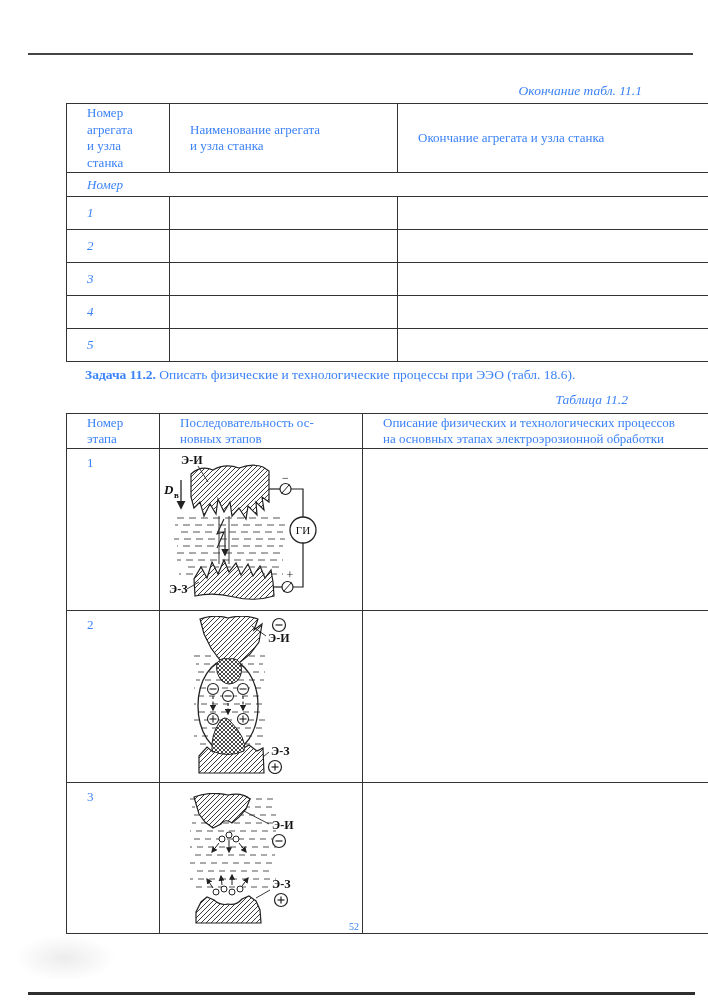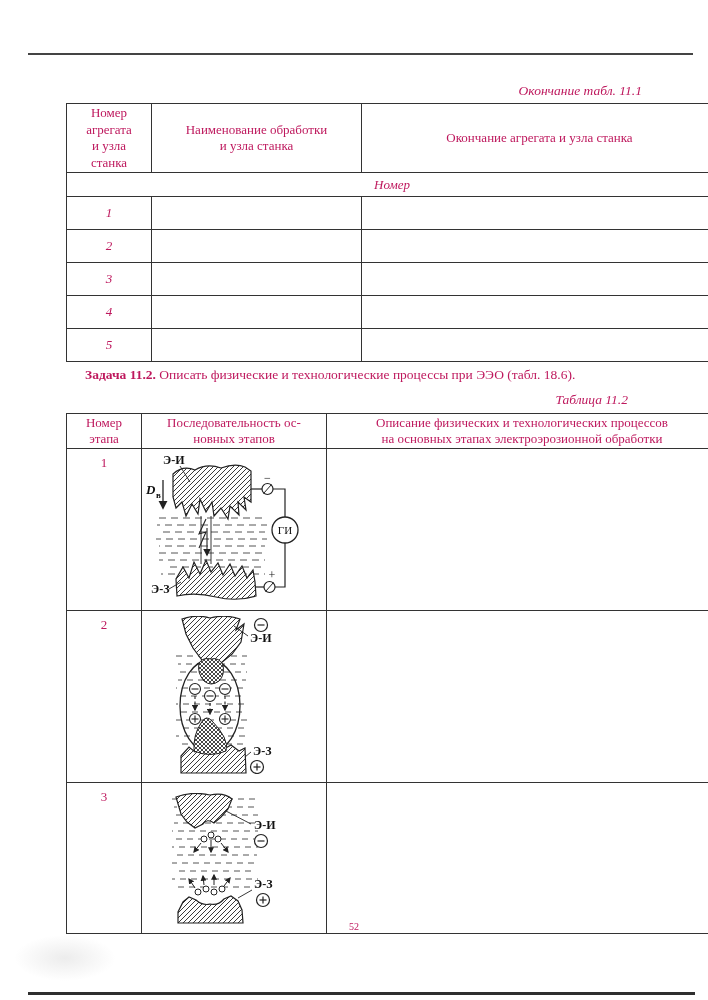--- a/index.html
+++ b/index.html
@@ -1,28 +1,28 @@
 <!DOCTYPE html>
 <html><head>
 <meta charset="utf-8">
 <style>
   html,body { margin:0; padding:0; background:#ffffff; }
   .page {
     position:relative; width:708px; height:1000px; background:#fff;
-    font-family:"Liberation Serif","DejaVu Serif",serif; color:#be185d;
+    font-family:"Liberation Serif","DejaVu Serif",serif; color:#3b82f6;
     overflow:hidden;
   }
   .rule-top   { position:absolute; left:28px;  top:53px;  width:665px; height:2px; background:#444; }
   .rule-bottom{ position:absolute; left:28px;  top:992px; width:667px; height:3px; background:#2f2f2f; }
   .caption { position:absolute; font-style:italic; font-size:13.5px; white-space:nowrap; }
   #cap1 { top:83px;  right:66px; }
   #cap2 { top:392px; right:80px; }
 
   table { position:absolute; border-collapse:collapse; table-layout:fixed; background:#fff; }
-  td { border:1.5px solid #333; font-size:13px; text-align:center; vertical-align:middle; padding:1px 11px; }
+  td { border:1.5px solid #333; font-size:13px; text-align:left; vertical-align:middle; padding:1px 20px; }
   .pre { white-space:pre-line; line-height:16.5px; }
 
   #table1 { left:66px; top:103px; width:582px; }
   #table1 .c1 { width:62px; } #table1 .c2 { width:187px; } #table1 .c3 { width:333px; }
   #table1 .hdr td { height:66px; }
   #table1 .uzly td { height:21px; font-style:italic; }
   #table1 .num-row td { height:30px; }
   #table1 .num { font-style:italic; }
 
   #table2 { left:66px; top:413px; width:582px; }
@@ -57,21 +57,21 @@
 
   <div id="cap1" class="caption">Окончание табл. 11.1</div>
 
   <table id="table1">
     <tbody>
         <tr class="hdr">
       <td class="c1 pre">Номер
 агрегата
 и узла
 станка</td>
-      <td class="c2 pre">Наименование обработки
+      <td class="c2 pre">Наименование агрегата
 и узла станка</td>
       <td class="c3 pre">Окончание агрегата и узла станка</td>
     </tr>
     <tr class="uzly">
       <td colspan="3">Номер</td>
     </tr>
     <tr class="num-row">
       <td class="num">1</td>
       <td></td>
       <td></td>

